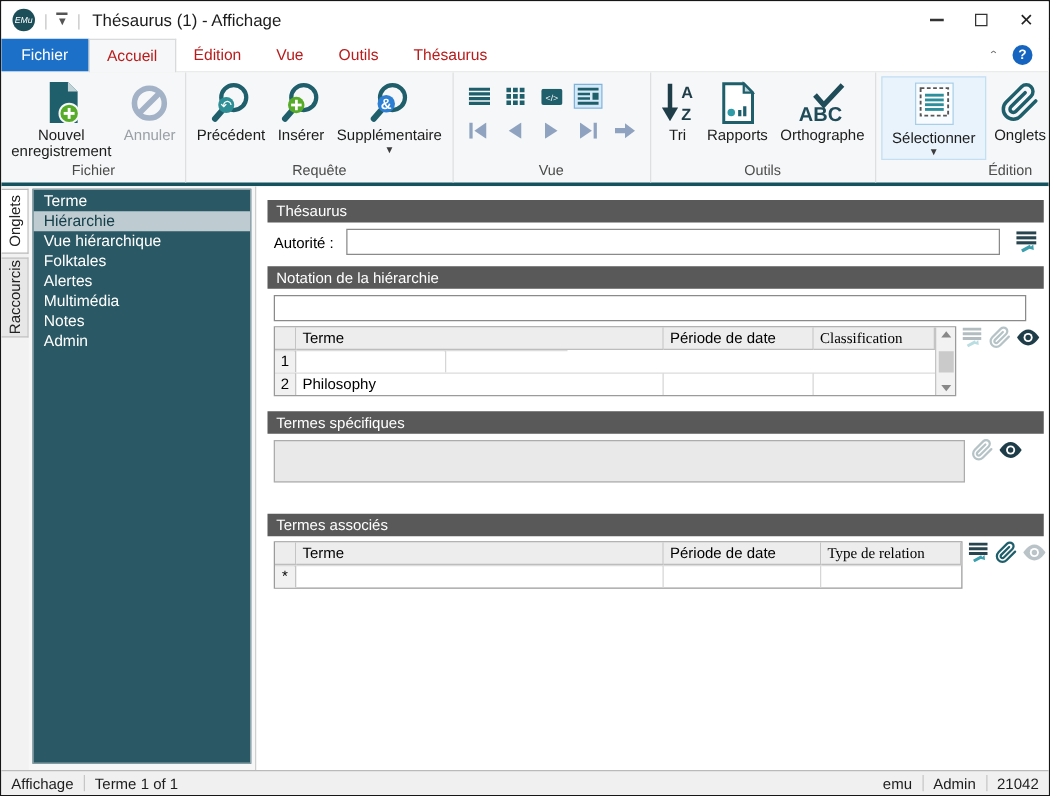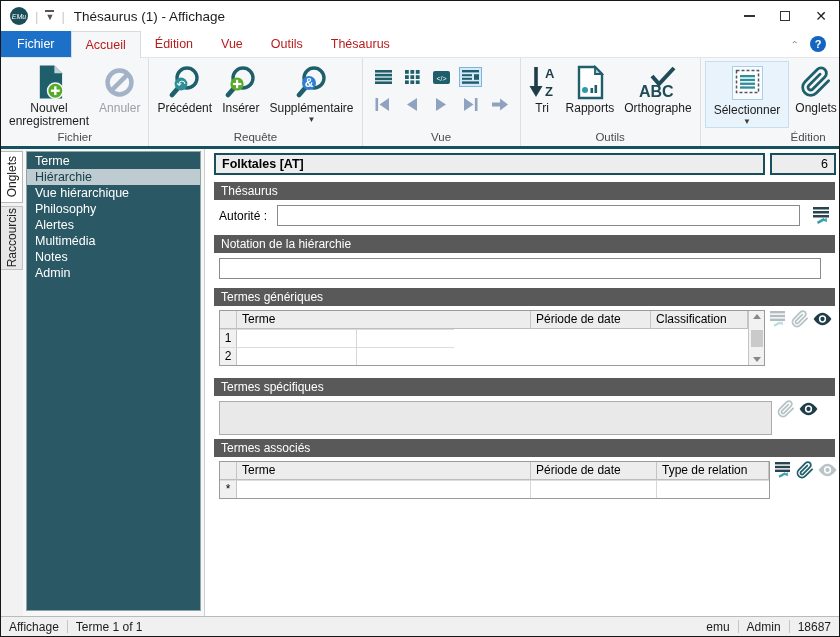--- a/index.html
+++ b/index.html
@@ -78,21 +78,21 @@
   .tinput { flex:1; height:21px; border:1px solid #8a8a8a; background:#fff; margin-right:10px; font:12px "Liberation Sans",sans-serif; padding:0 4px; outline:none; }
   .notinput { display:block; width:calc(100% - 20px); height:21px; border:1px solid #8a8a8a; background:#fff; margin:5px 14px 0 5px; font:12px "Liberation Sans",sans-serif; padding:0 4px; outline:none; }
   .iconbtn { width:24px; display:flex; justify-content:center; align-items:center; flex:none; }
 
   .tablerow { display:flex; margin:4px 0 0 5px; align-items:flex-start; }
   .gtable { border:1px solid #9b9b9b; background:#fff; display:flex; }
   .gcols { display:flex; flex-direction:column; }
   .g-row { display:flex; height:18px; }
   .g-row + .g-row .g-cell { border-top:1px solid #DCDCDC; }
   .g-cell { font-size:12px; line-height:17px; padding-left:5px; border-right:1px solid #D6D6D6; overflow:hidden; white-space:nowrap; }
-  .g-cell:last-child { border-right:none; }
+  .g-cell:last-child { border-right:none;font-family:Liberation Serif, serif; }
   .g-head .g-cell { background:#EDEDED; border-right:1px solid #C4C4C4; border-bottom:1px solid #BDBDBD; }
   .g-num { width:17px; flex:none; background:#F1F1F1; border-right:1px solid #C4C4C4 !important; padding-left:0; text-align:center; }
   .cw1 { width:294px; flex:none; } .cw2 { width:120px; flex:none; } .cw3 { width:97px; flex:none; }
   .dw1 { width:294px; flex:none; } .dw2 { width:126px; flex:none; } .dw3 { width:112px; flex:none; }
 
   .vscroll { width:16px; background:#F2F2F2; border-left:1px solid #C4C4C4; display:flex; flex-direction:column; align-items:center; justify-content:space-between; padding:3px 0; }
   .sarrow { width:0; height:0; border-left:4px solid transparent; border-right:4px solid transparent; }
   .sarrow.up { border-bottom:5px solid #888; }
   .sarrow.down { border-top:5px solid #888; }
   .sthumb { width:12px; height:17px; background:#CACACA; }
@@ -376,34 +376,30 @@
       <div class="vtab t2">
           <span>Raccourcis</span>
         </div>
     </div>
 
     <div class="sidebar">
       <div class="sidepanel">
         <div class="sitem">Terme</div>
         <div class="sitem sel">Hiérarchie</div>
         <div class="sitem">Vue hiérarchique</div>
-        <div class="sitem">Philosophy</div>
+        <div class="sitem">Folktales</div>
         <div class="sitem">Alertes</div>
         <div class="sitem">Multimédia</div>
         <div class="sitem">Notes</div>
         <div class="sitem">Admin</div>
       </div>
     </div>
 
     <div class="main">
 
-      <div class="rechead">
-        <div class="rectitle">Folktales [AT]</div>
-        <div class="reccount">6</div>
-      </div>
 
       <div class="sechead" style="margin-top:7px;">Thésaurus</div>
       <div class="fieldrow">
         <span class="flabel">Autorité :</span>
         <input class="tinput" type="text" style="">
         <span class="iconbtn">
           <svg width="18" height="17">
               <g fill="#28454F">
                 <rect width="16" height="2.5"></rect>
                 <rect y="4" width="16" height="2.5"></rect>
@@ -411,37 +407,37 @@
               </g>
               <path d="M4.5 15.8 L11.5 12" stroke="#3C9FAD" stroke-width="2.6"></path>
               <polygon points="13.6,10.6 14,15 10,13.8" fill="#3C9FAD"></polygon>
             </svg>
         </span>
       </div>
 
       <div class="sechead">Notation de la hiérarchie</div>
       <input class="notinput" type="text" style="">
 
-      <div class="sechead">Termes génériques</div>
       <div class="tablerow">
         <div class="gtable">
           <div class="gcols">
             <div class="g-row g-head">
               <div class="g-cell g-num"></div>
               <div class="g-cell cw1">Terme</div>
               <div class="g-cell cw2">Période de date</div>
               <div class="g-cell cw3">Classification</div>
             </div>
             <div class="g-row">
               <div class="g-cell g-num">1</div>
               <div class="g-cell cw2"></div>
               <div class="g-cell cw3"></div>
             </div>
             <div class="g-row">
               <div class="g-cell g-num">2</div>
+              <div class="g-cell cw1">Philosophy</div>
               <div class="g-cell cw2"></div>
               <div class="g-cell cw3"></div>
             </div>
           </div>
           <div class="vscroll">
             <span class="sarrow up"></span>
             <span class="sthumb"></span>
             <span class="sarrow down"></span>
           </div>
         </div>
@@ -474,21 +470,21 @@
                 <path d="M21.44 11.05l-9.19 9.19a6 6 0 0 1-8.49-8.49l9.19-9.19a4 4 0 1 1 5.66 5.66l-9.2 9.19a2 2 0 0 1-2.83-2.83l8.49-8.48" fill="none" stroke="#30565F" stroke-width="2.4" stroke-linecap="round"></path>
               </svg></span>
           <span><svg width="19" height="14" viewBox="0 0 24 16">
                 <path d="M12 0C5.6 0 .8 8 .8 8S5.6 16 12 16s11.2-8 11.2-8S18.4 0 12 0z" fill="#1E3D49"></path>
                 <circle cx="12" cy="8" r="4.6" fill="#fff"></circle>
                 <circle cx="12" cy="8" r="2.7" fill="#1E3D49"></circle>
               </svg></span>
         </div>
       </div>
 
-      <div class="sechead" style="margin-top:4px;">Termes associés</div>
+      <div class="sechead" style="margin-top:25px;">Termes associés</div>
       <div class="tablerow">
         <div class="gtable">
           <div class="gcols">
             <div class="g-row g-head">
               <div class="g-cell g-num"></div>
               <div class="g-cell dw1">Terme</div>
               <div class="g-cell dw2">Période de date</div>
               <div class="g-cell dw3">Type de relation</div>
             </div>
             <div class="g-row">
@@ -525,17 +521,17 @@
 
   <div class="statusbar">
     <span>Affichage</span>
     <span class="s-sep"></span>
     <span>Terme 1 of 1</span>
     <div class="s-right">
       <span>emu</span>
       <span class="s-sep"></span>
       <span>Admin</span>
       <span class="s-sep"></span>
-      <span>18687</span>
+      <span>21042</span>
     </div>
   </div>
 
 </div>
 
 </body></html>

